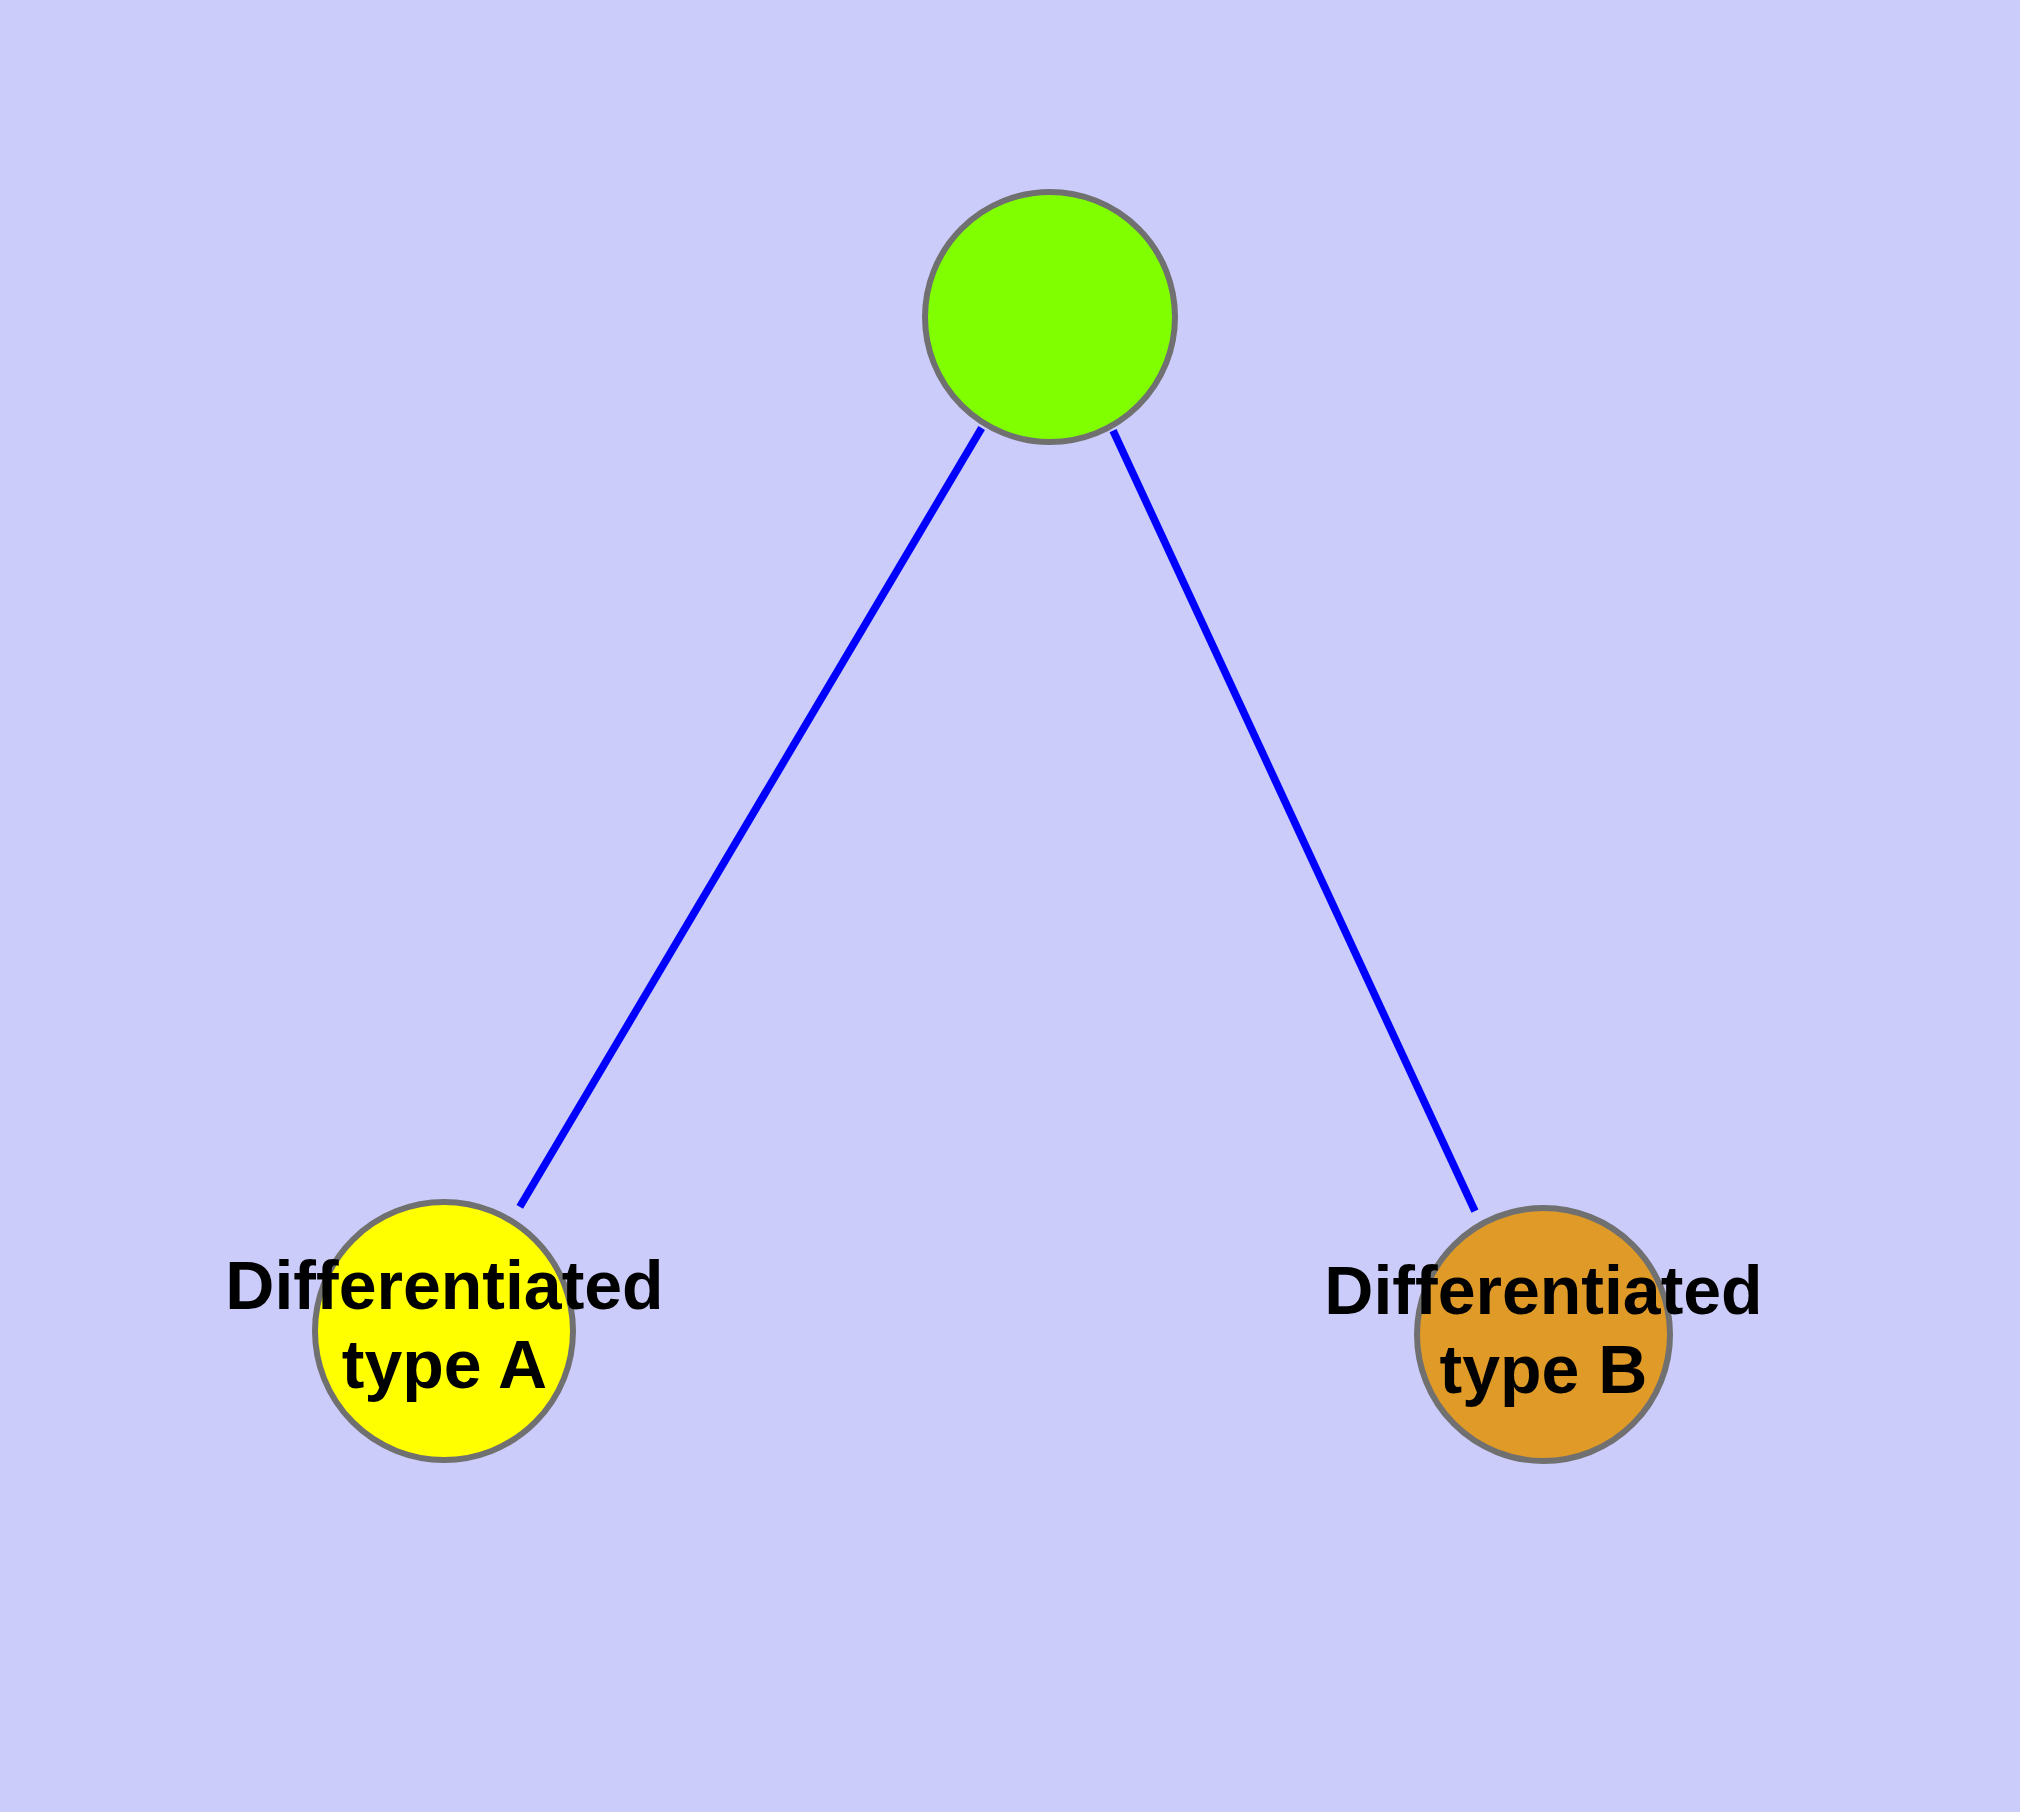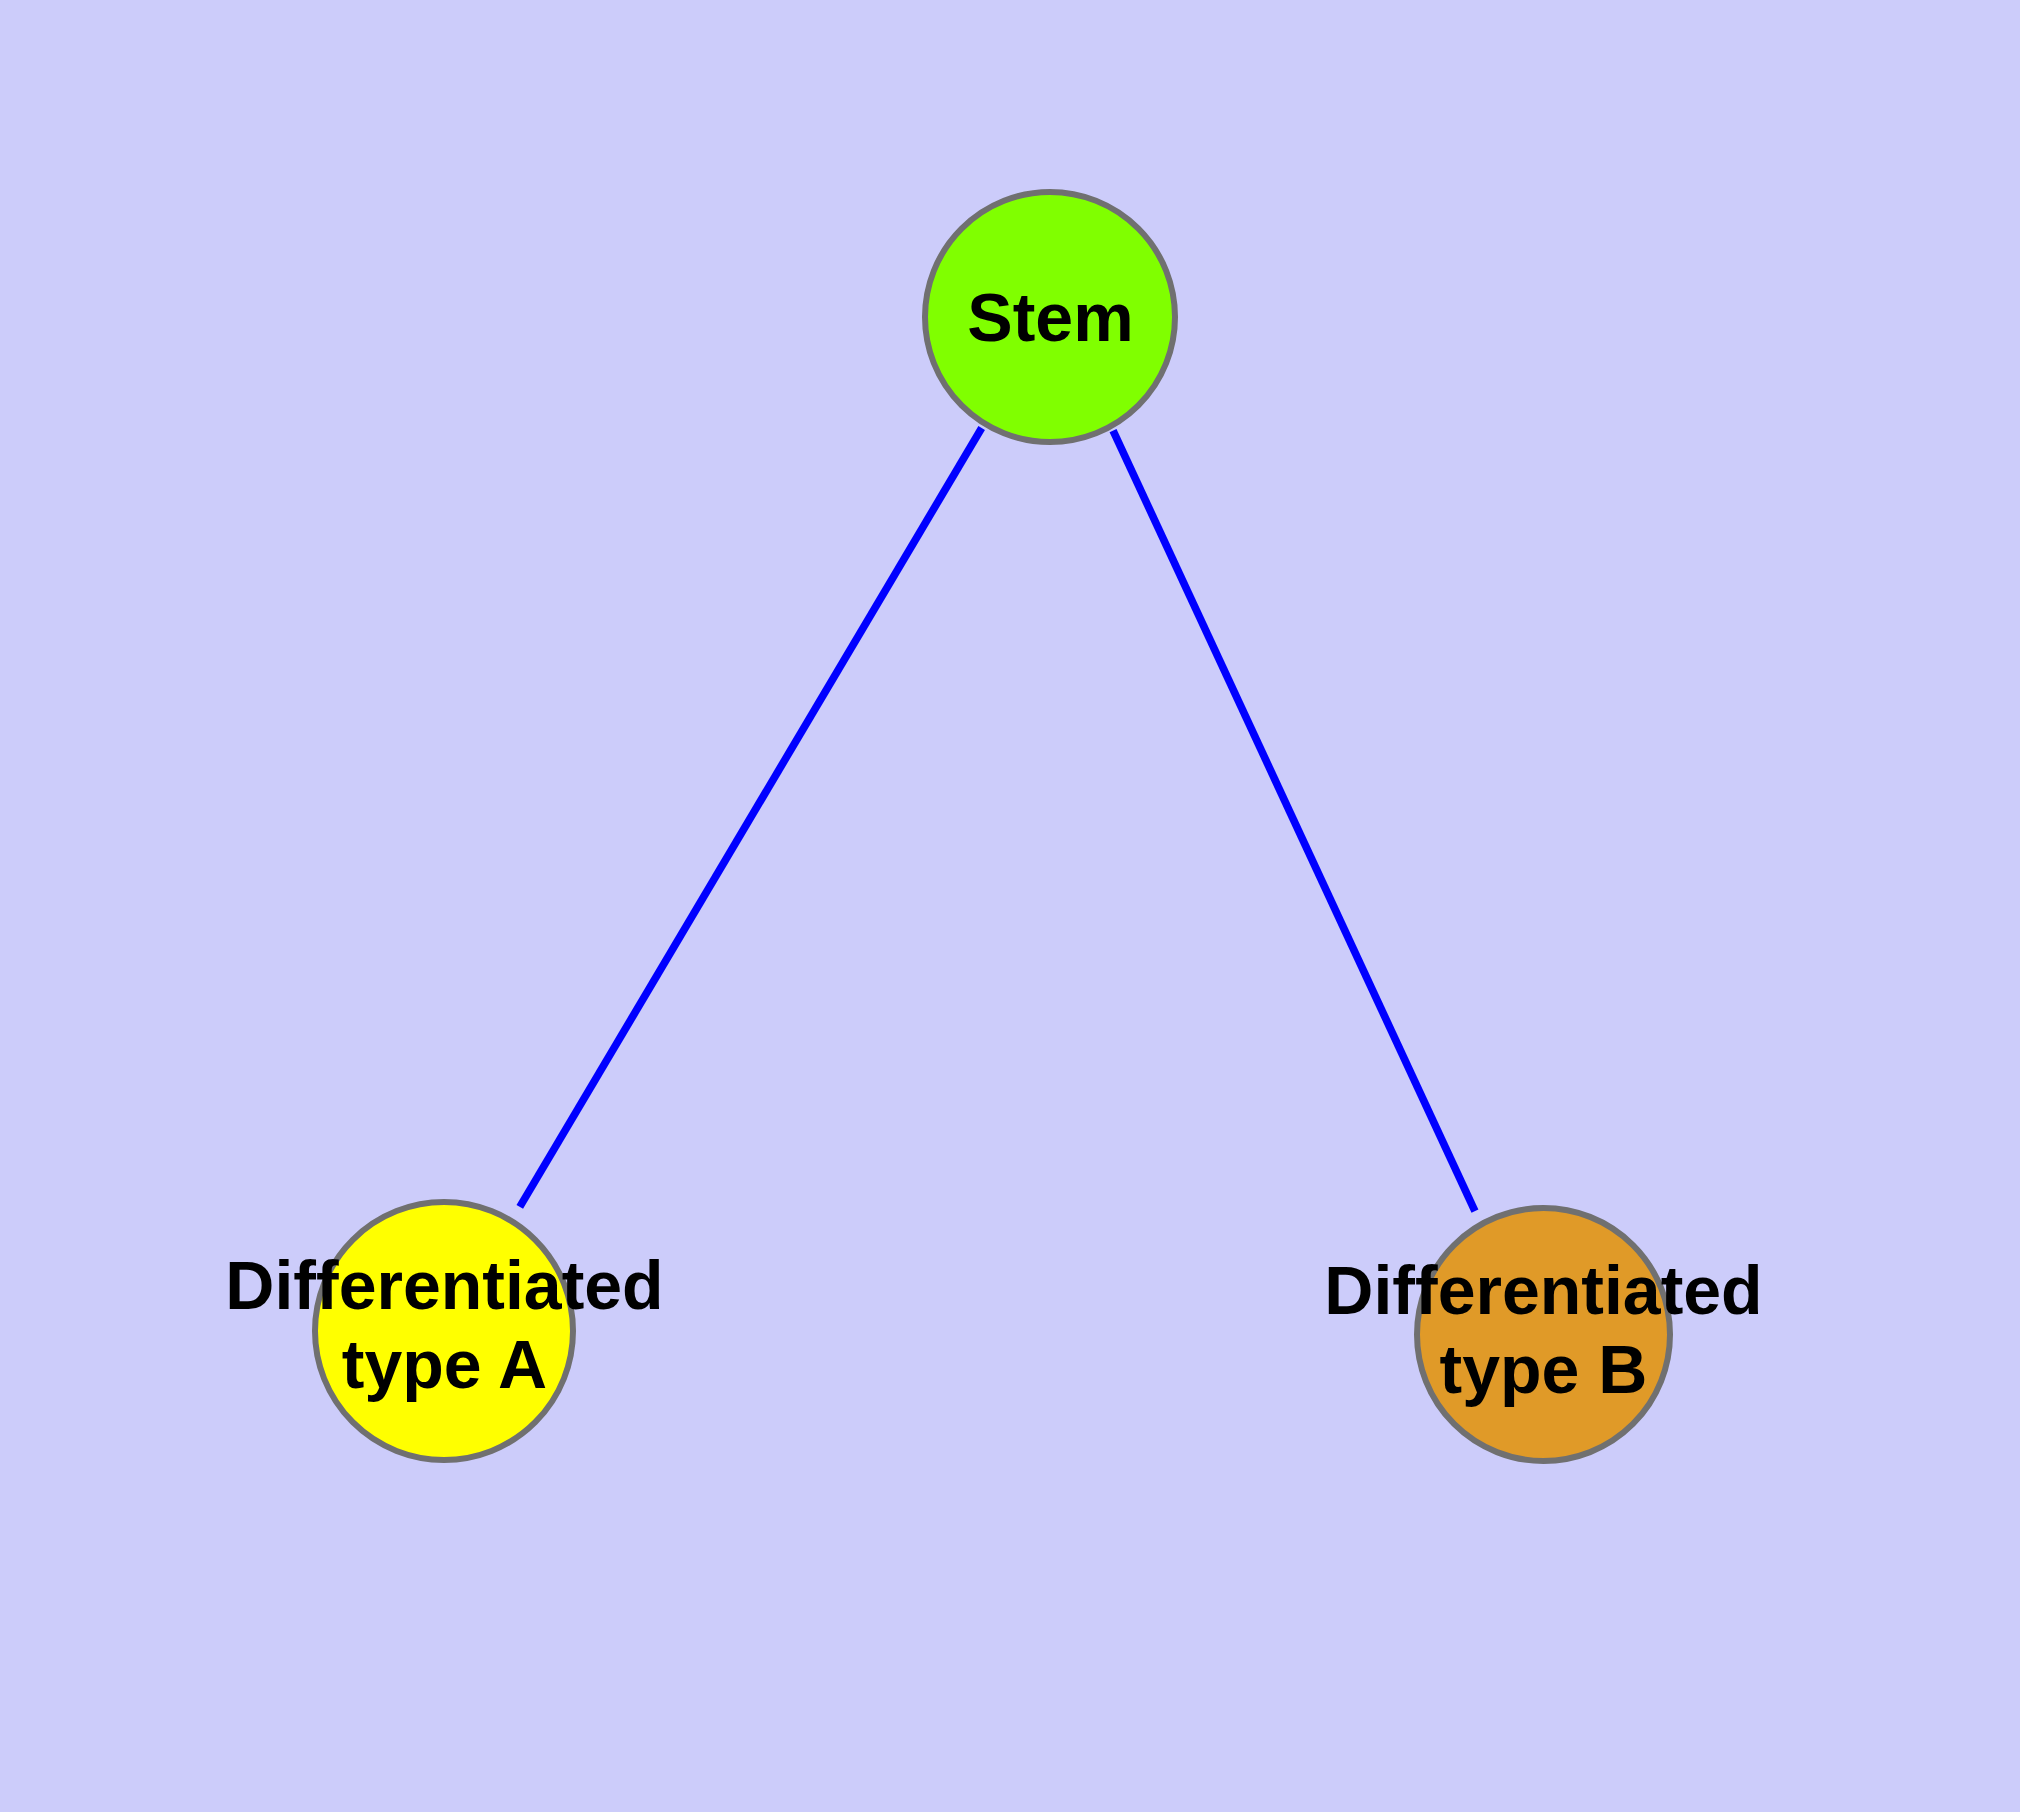--- a/index.html
+++ b/index.html
@@ -86,21 +86,20 @@
 <body>
 
 <div id="canvas">
 
   <svg id="edge-layer" viewBox="0 0 2384 2138" xmlns="http://www.w3.org/2000/svg">
     <line id="edge-stem-diff-a" x1="1158" y1="505" x2="613" y2="1424" stroke="#0000ff" stroke-width="9" stroke-linecap="butt"></line>
     <line id="edge-stem-diff-b" x1="1313" y1="508" x2="1740" y2="1429" stroke="#0000ff" stroke-width="9" stroke-linecap="butt"></line>
   </svg>
 
   <div class="node" id="node-stem"></div>
-  <div class="node-label" id="label-stem">Stem</div>
 
   <div class="node" id="node-diff-a"></div>
   <div class="node-label" id="label-diff-a">Differentiated
 type A</div>
 
   <div class="node" id="node-diff-b"></div>
   <div class="node-label" id="label-diff-b">Differentiated
 type B</div>
 
 </div>

